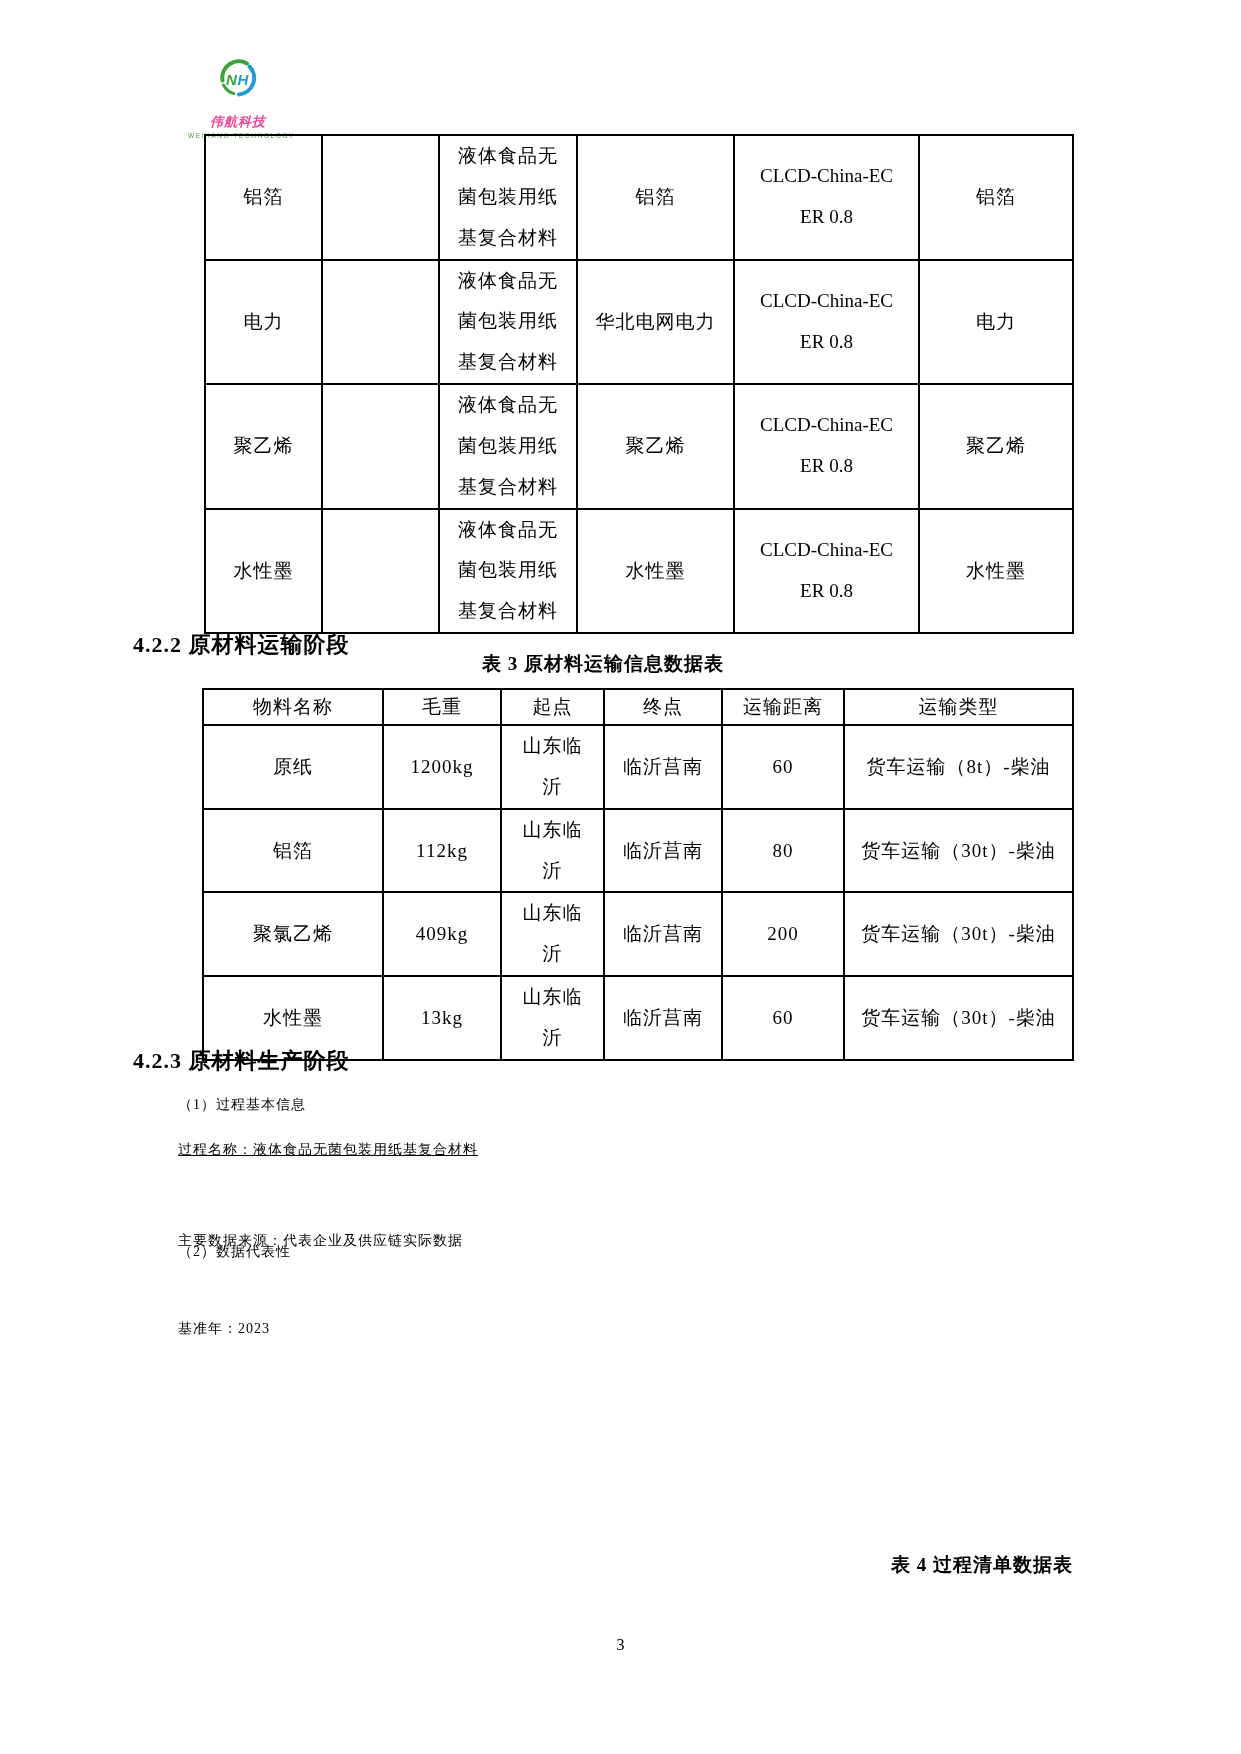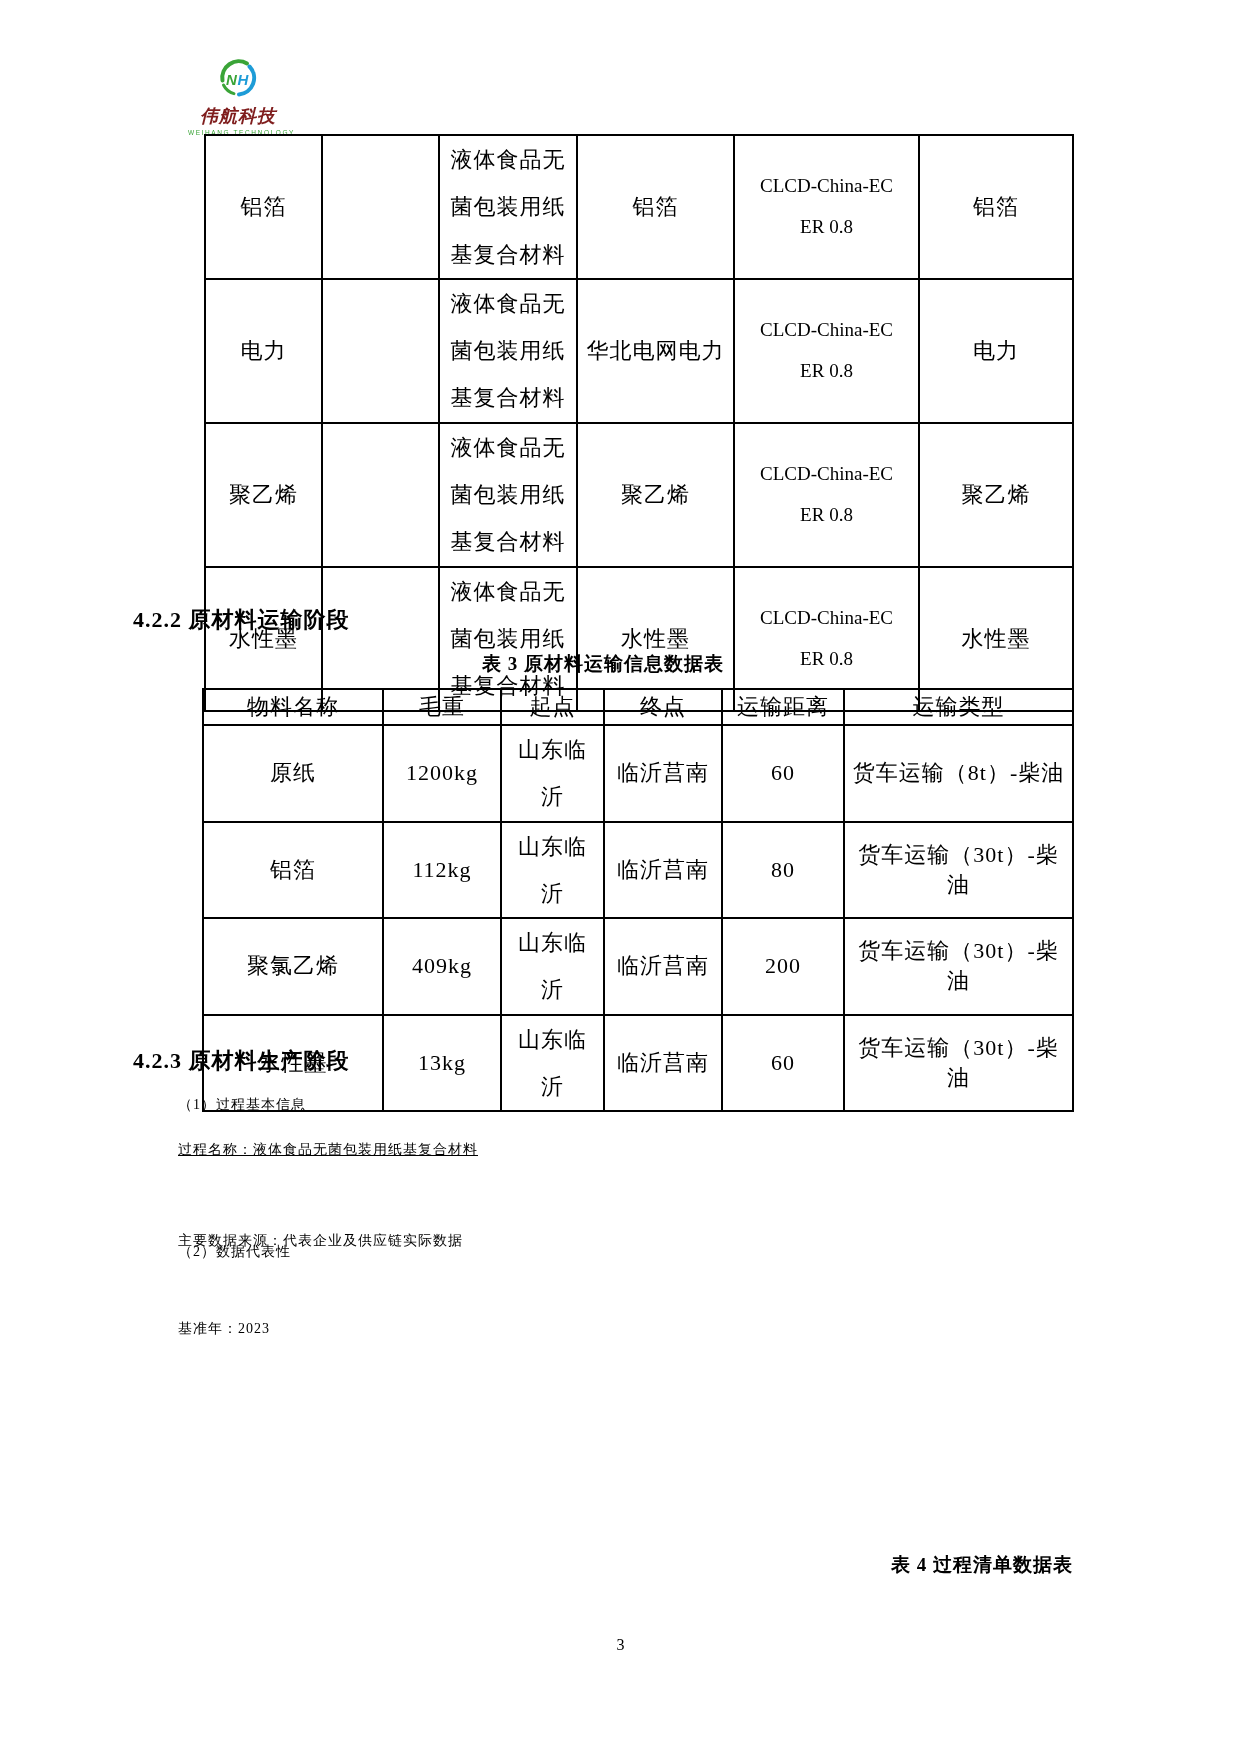--- a/index.html
+++ b/index.html
@@ -9,34 +9,34 @@
     position:relative; overflow:hidden;
     font-family:"Liberation Serif","DejaVu Serif",serif;
   }
 
   
   .logo { position:absolute; left:188px; top:58px; width:100px; text-align:center; }
   .logo svg { display:block; margin:0 auto; }
   .logo-title {
     font-family:"Liberation Sans","DejaVu Sans",sans-serif;
     font-weight:bold; font-style:italic;
-    font-size:18px; letter-spacing:1px; color:#7f1d1d; margin-top:6px;
+    font-size:13px; letter-spacing:1px; color:#ec4899; margin-top:15px;
     white-space:nowrap;
   }
   .logo-sub {
     font-family:"Liberation Sans","DejaVu Sans",sans-serif;
     font-size:6.5px; letter-spacing:1.6px; color:#3aa437; margin-top:1px;
     white-space:nowrap;
   }
 
   
   table { border-collapse:collapse; table-layout:fixed; }
   td, th {
     border:2px solid #000; text-align:center; vertical-align:middle;
-    font-size:22px; padding:0 2px; letter-spacing:1px; overflow:hidden;
+    font-size:19px; padding:0 2px; letter-spacing:1px; overflow:hidden;
   }
   th { font-weight:normal; }
   .pre { white-space:pre-line; line-height:2.15; }
 
   #table1 { position:absolute; left:204px; top:134px; width:868px; }
   #table1 td { height:114px; }
   #table1 .latin { letter-spacing:0; font-size:19px;border-radius:24px; }
 
   #table3 { position:absolute; left:202px; top:688px; width:870px; }
   #table3 th { height:34px; }
@@ -125,21 +125,21 @@
 菌包装用纸
 基复合材料</td>
       <td>水性墨</td>
       <td class="pre latin">CLCD-China-EC
 ER 0.8</td>
       <td>水性墨</td>
     </tr>
   </tbody>
 </table>
 
-<div class="hsec" style="top:605px;">4.2.2 原材料运输阶段</div>
+<div class="hsec" style="top:630px;">4.2.2 原材料运输阶段</div>
 
 <div class="caption" style="top:651px;">表 3 原材料运输信息数据表</div>
 
 <table id="table3">
   <colgroup>
     <col style="width:180px">
       <col style="width:118px">
       <col style="width:103px">
     <col style="width:118px">
       <col style="width:122px">

